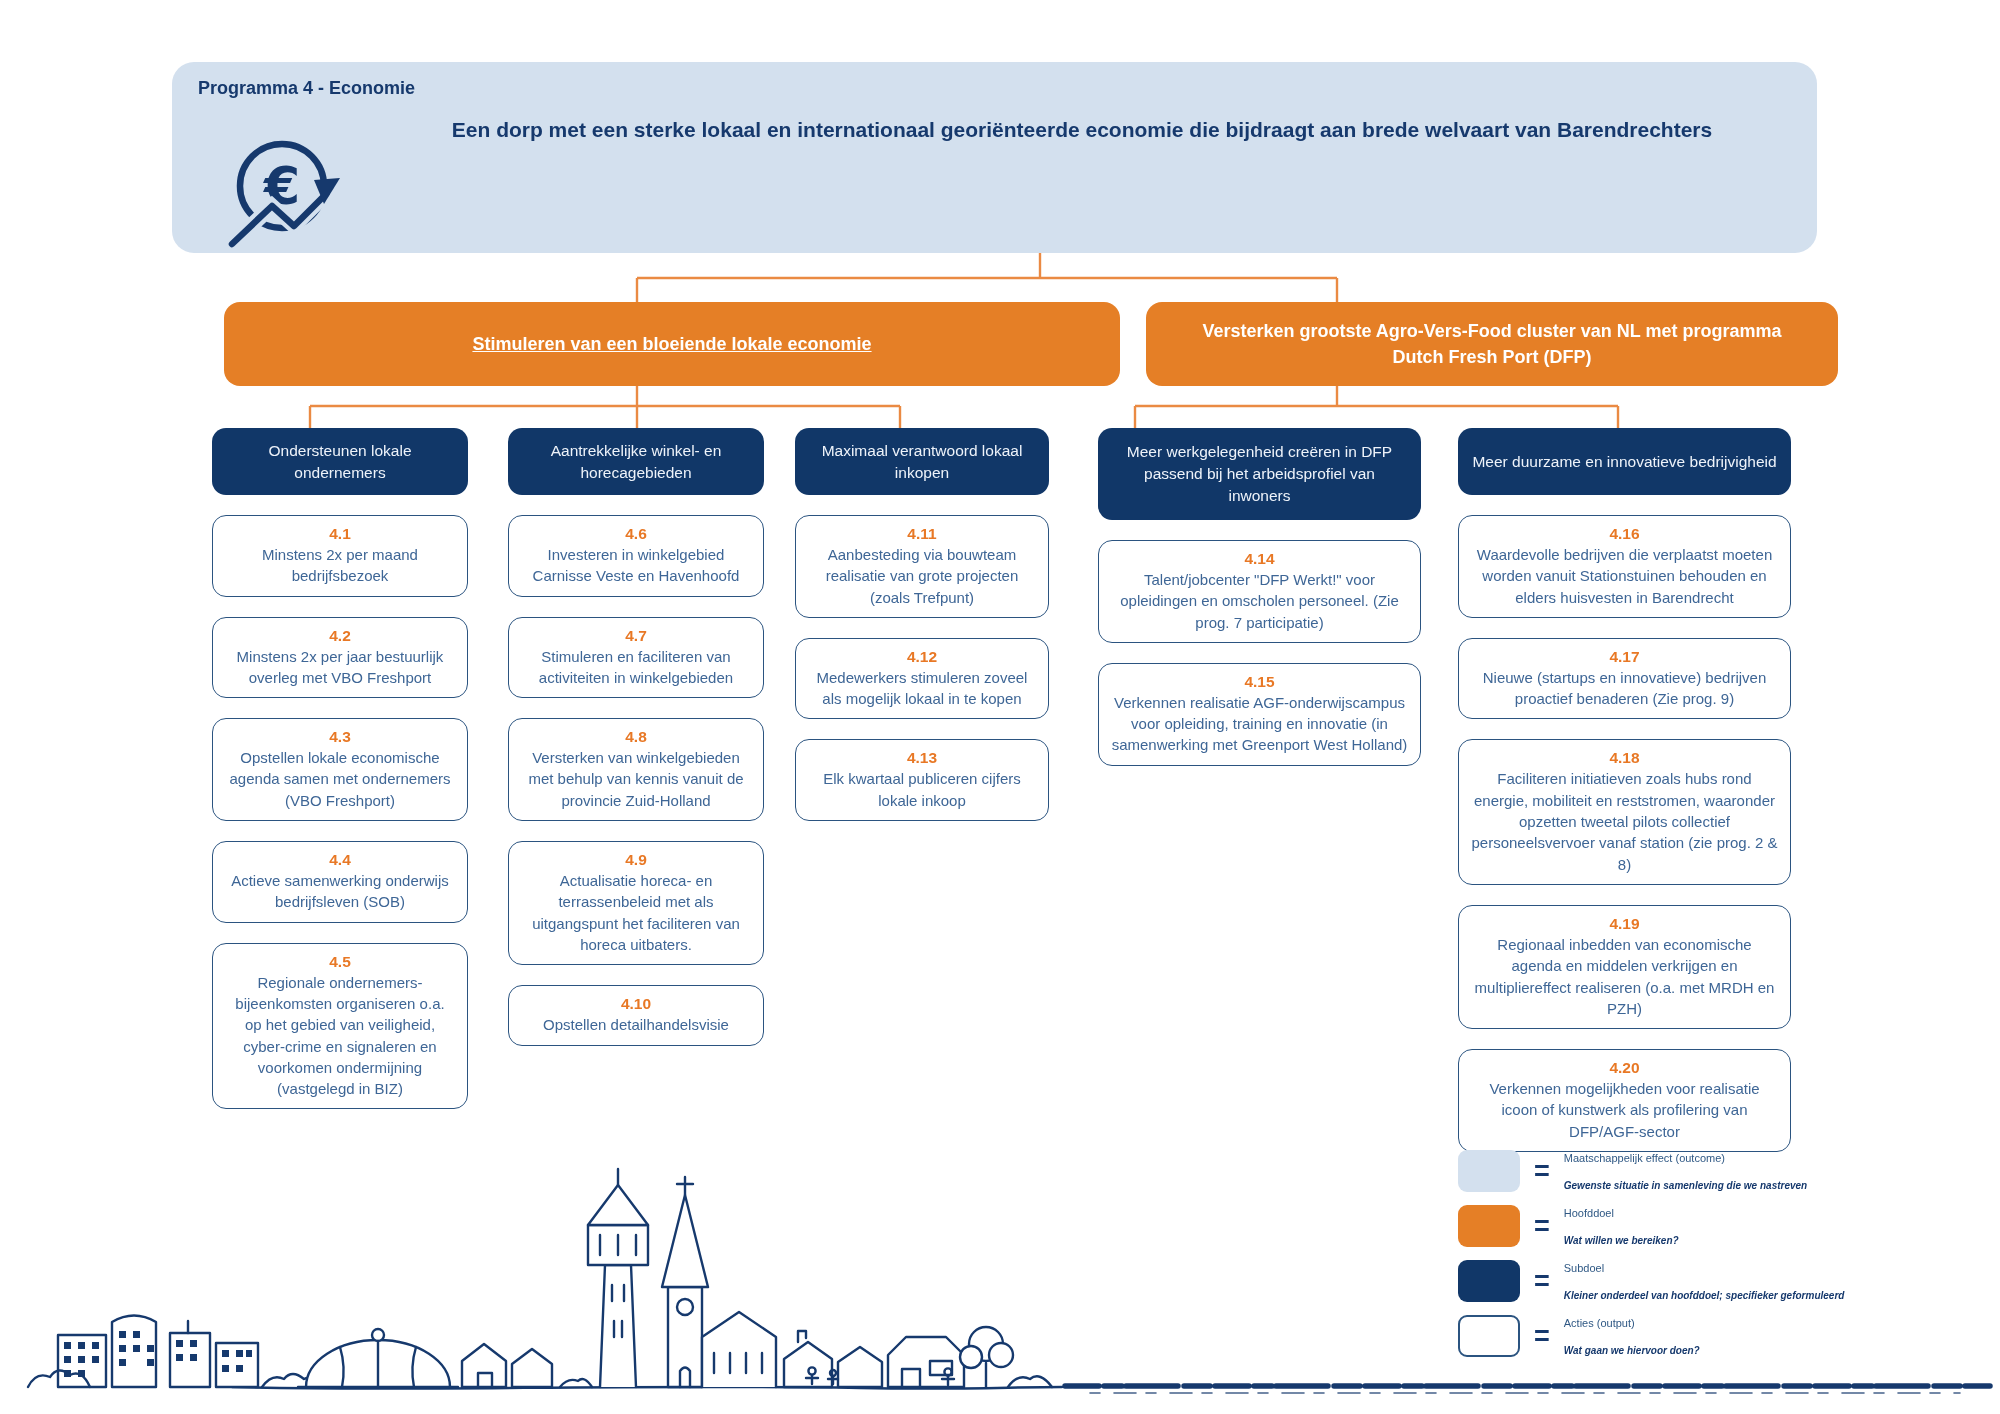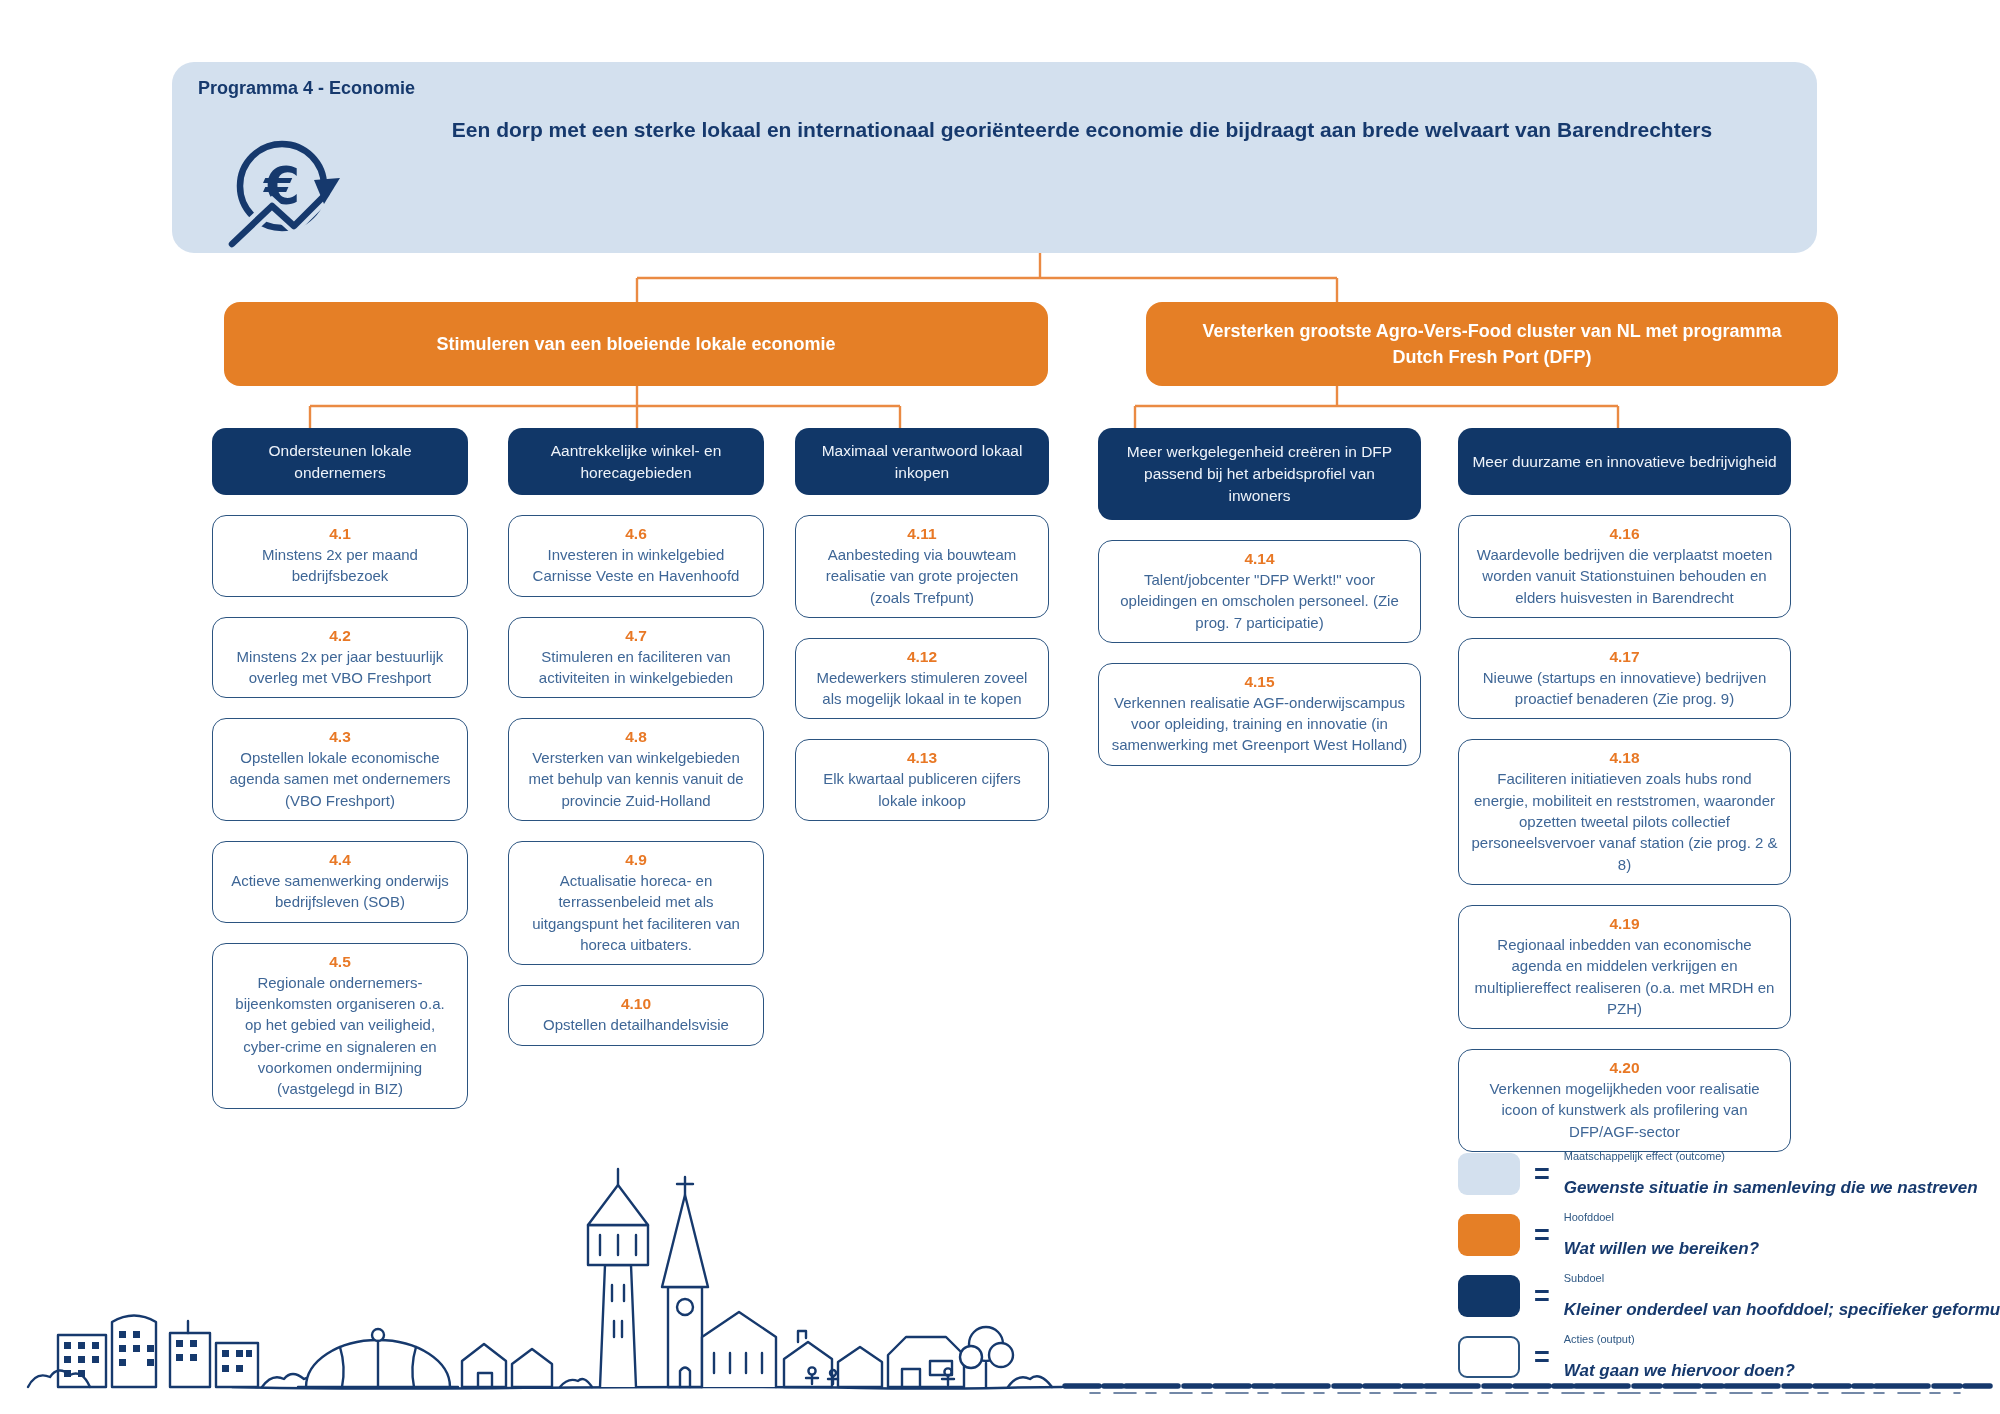--- a/index.html
+++ b/index.html
@@ -12,21 +12,21 @@
     background:#d3e0ee;border-radius:22px;padding-left:24px;}
   .kicker{position:absolute;left:26px;top:16px;font-size:18px;font-weight:bold;color:#16396d;}
   .statement{position:absolute;left:270px;top:52px;width:1280px;text-align:center;
     font-size:21px;font-weight:bold;line-height:1.5;color:#16396d;}
   .euro-icon{position:absolute;left:30px;top:62px;width:152px;height:126px;}
   
   .goal{position:absolute;top:302px;height:84px;background:#e57f26;border-radius:16px;
     display:flex;align-items:center;justify-content:center;text-align:center;
     color:#ffffff;font-weight:bold;font-size:18px;line-height:1.45;
     padding:0 40px;box-sizing:border-box;}
-  .goal-left{left:224px;width:824px;}
+  .goal-left{left:224px;width:896px;text-decoration:underline;}
   .goal-right{left:1098px;width:692px;margin-left:48px;}
   
   .connectors{position:absolute;left:0;top:0;width:2000px;height:1414px;pointer-events:none;}
   
   .col{position:absolute;top:428px;}
   .sub{background:#113768;border-radius:14px;color:#eef3fa;
     display:flex;align-items:center;justify-content:center;text-align:center;
     font-size:15.5px;line-height:1.4;padding:8px 14px;box-sizing:border-box;margin-bottom:20px;}
   .sub.tall{min-height:92px;}
   .sub.short{min-height:67px;}
@@ -39,21 +39,21 @@
   .legend{position:absolute;left:1458px;top:1150px;display:flex;flex-direction:column;gap:13px;}
   .lrow{display:flex;align-items:center;gap:14px;}
   .swatch{width:62px;height:42px;border-radius:9px;flex:0 0 auto;box-sizing:border-box;}
   .sw-outcome{background:#d3e0ee;}
   .sw-hoofddoel{background:#e57f26;}
   .sw-subdoel{background:#113768;}
   .sw-acties{background:#ffffff;border:2px solid #2b5480;}
   .eq{font-size:27px;font-weight:bold;color:#16396d;flex:0 0 auto;}
   .ltxt{white-space:nowrap;}
   .ltitle{display:block;font-size:11px;color:#2f5884;}
-  .ldesc{display:block;font-size:17px;font-weight:bold;font-style:italic;color:#16396d;margin-top:16px;}
+  .ldesc{display:block;font-size:10px;font-weight:bold;font-style:italic;color:#16396d;margin-top:16px;}
   
   .village{position:absolute;left:0;top:1135px;width:2000px;height:275px;}
 </style>
 </head>
 <body>
 
 <div class="canvas">
 
   <div class="header">
     <div class="kicker">Programma 4 - Economie</div>

